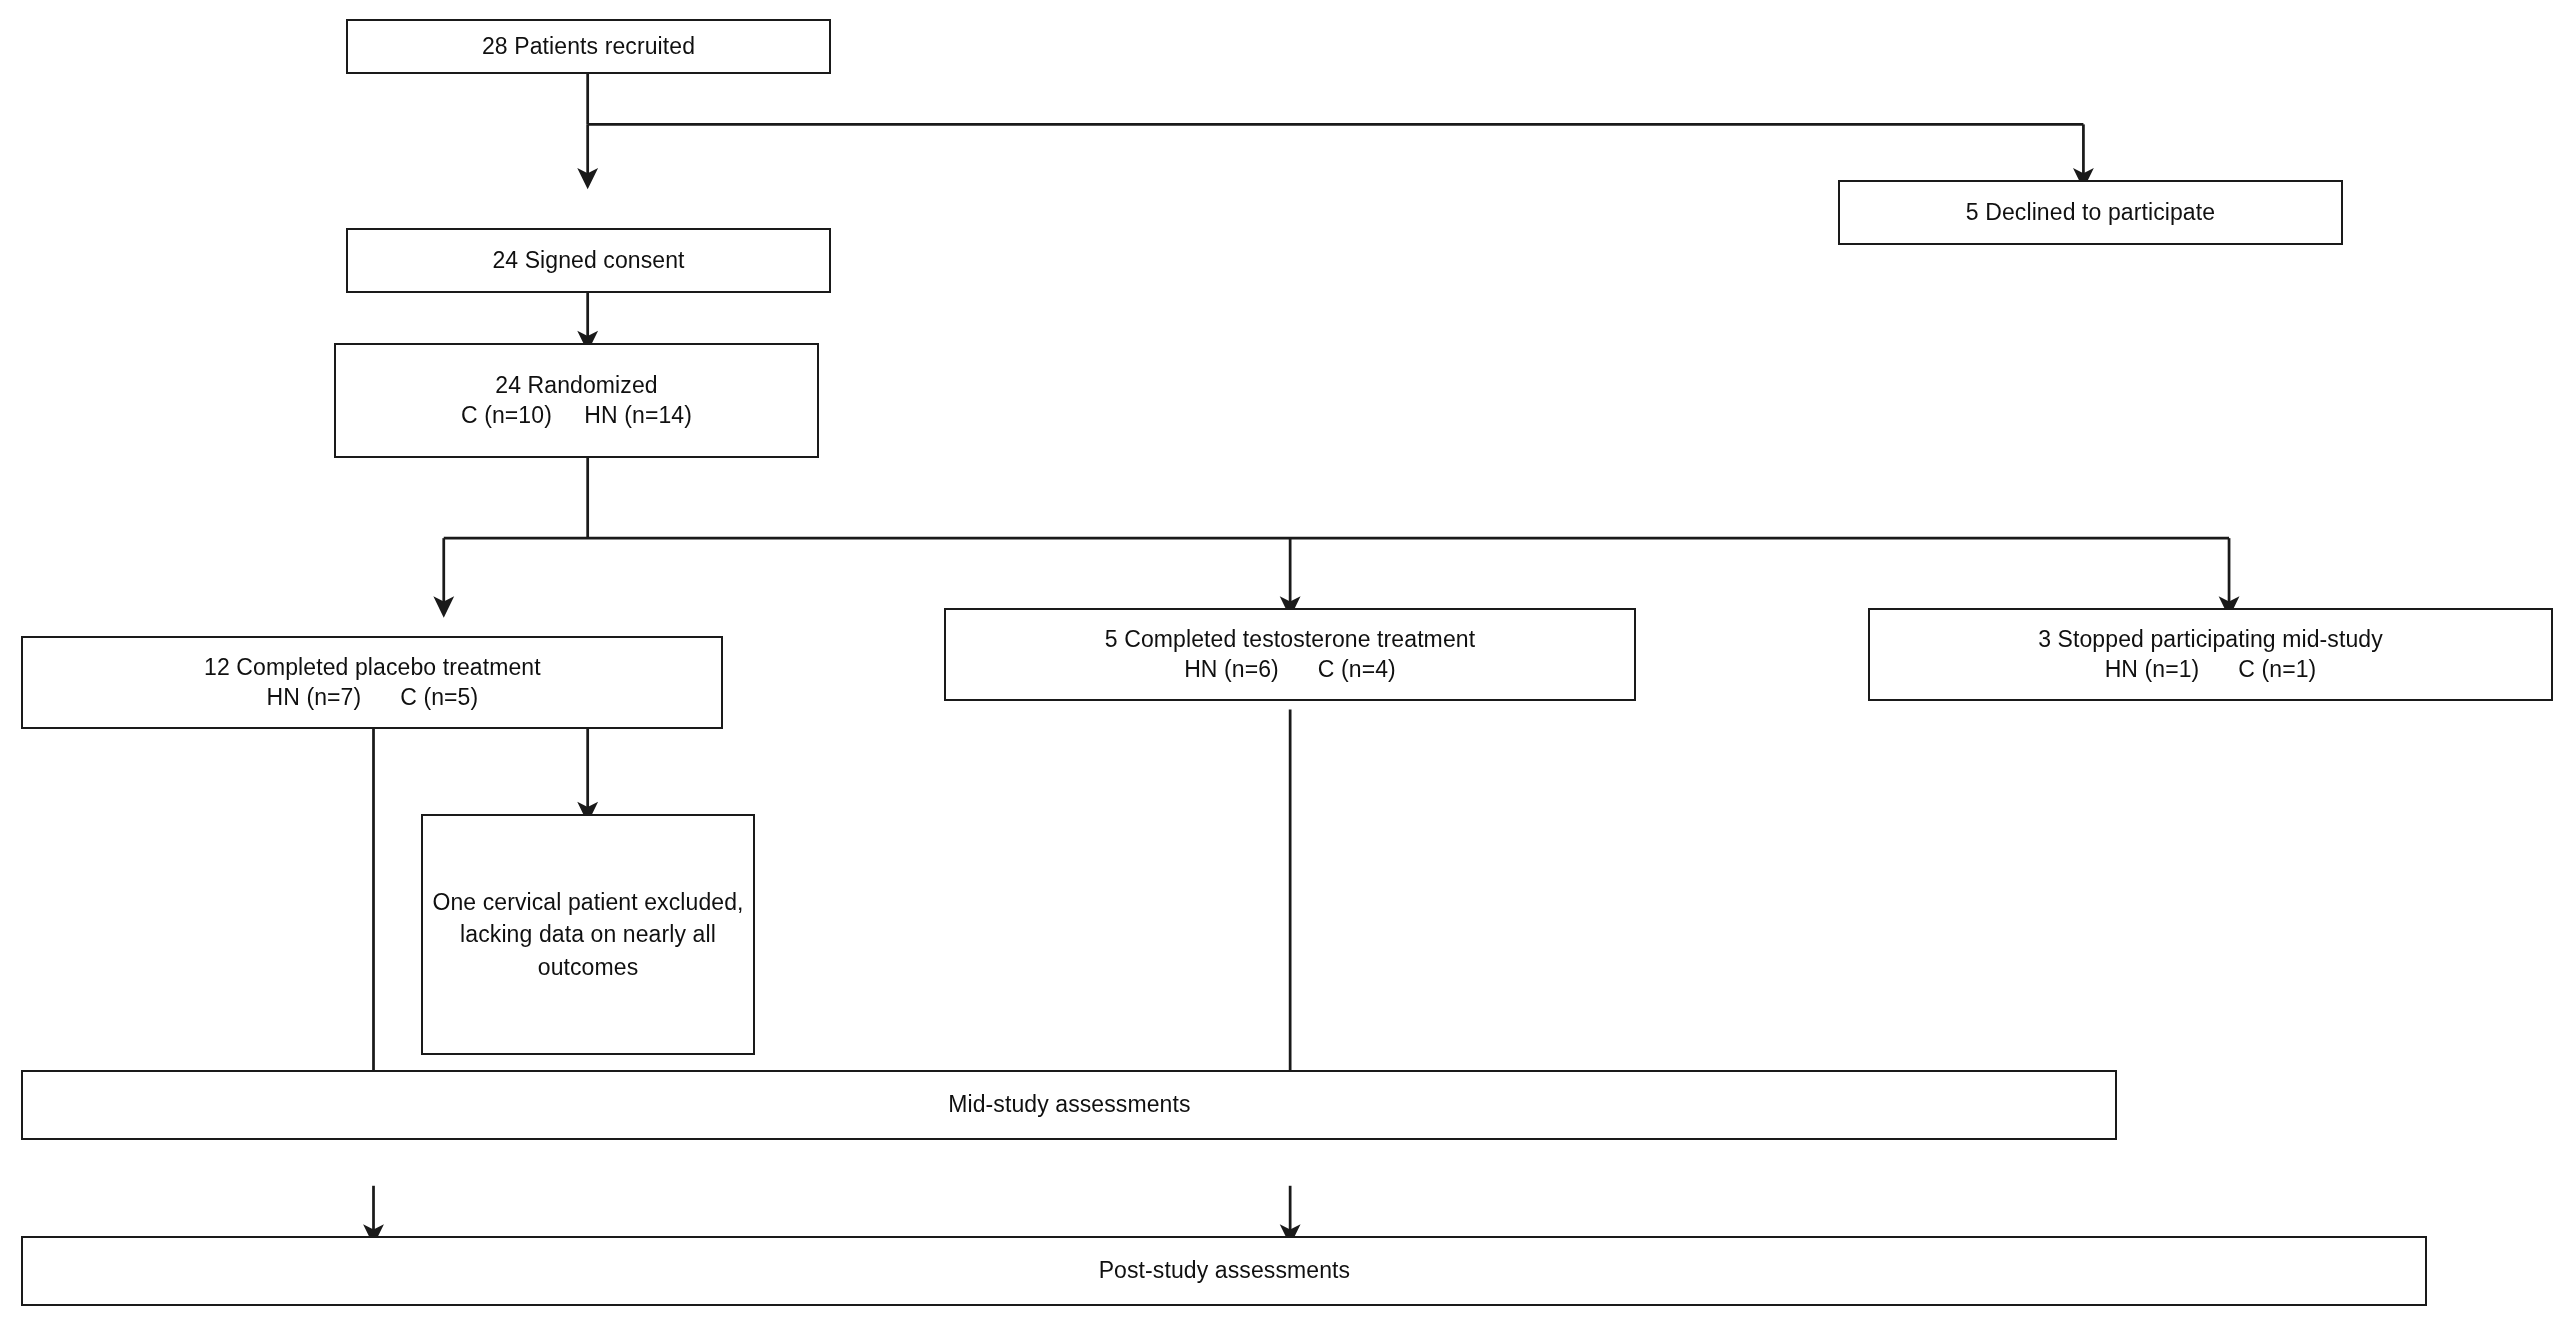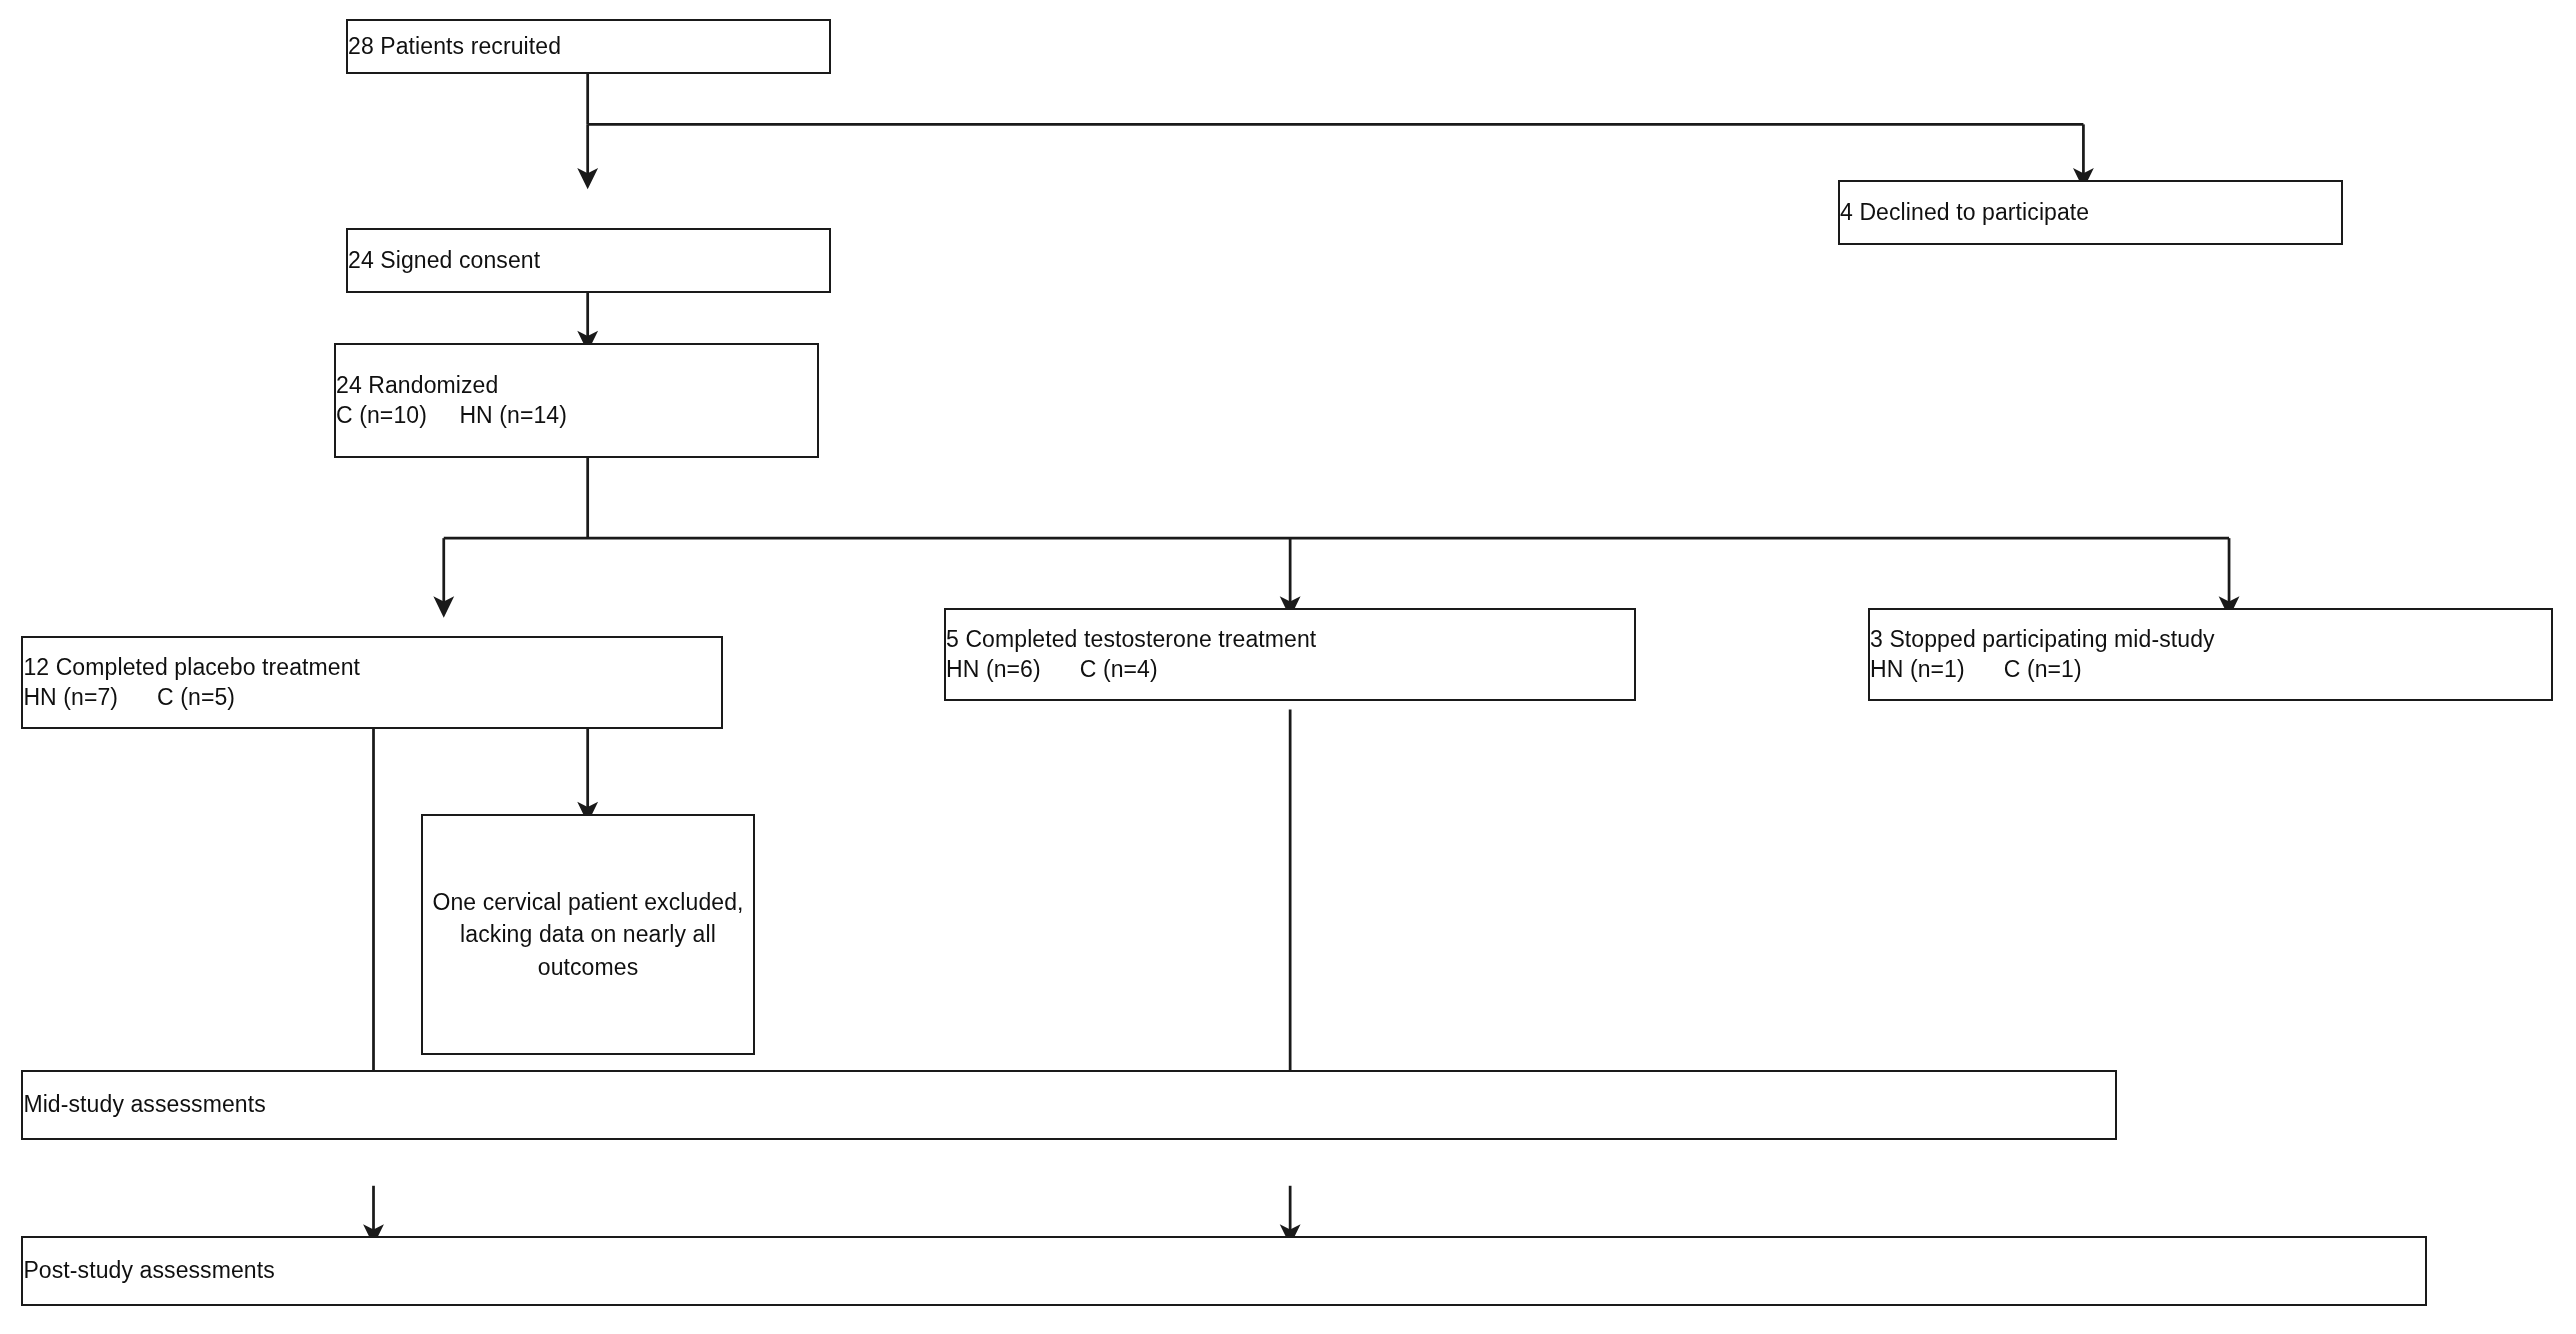--- a/index.html
+++ b/index.html
@@ -24,21 +24,21 @@
     width: 2576px;
     height: 1335px;
   }
   .node-box {
     position: absolute;
     box-sizing: border-box;
     border: 2.6px solid #1a1a1a;
     background: #ffffff;
     display: flex;
     flex-direction: column;
-    align-items: flex-start;
+    align-items: center;
     justify-content: center;
     text-align: center;
     color: #101010;
   }
   .node-line {
     display: block;
     white-space: pre;
     line-height: 1.30;
     font-size: 23px;
     letter-spacing: 0.1px;
@@ -87,21 +87,21 @@
 
   <div class="node-box" style="left:346px; top:19px; width:485px; height:55px;">
     <span class="node-line"><span>28 Patients </span><span class="serif-bold" style="display:inline; white-space:pre;">recruited</span></span>
   </div>
 
   <div class="node-box" style="left:346px; top:180px; width:485px; height:65px;margin-top:48px;">
     <span class="node-line">24 Signed consent</span>
   </div>
 
   <div class="node-box" style="left:1838px; top:180px; width:505px; height:65px;">
-    <span class="node-line">4 Declined to participate</span>
+    <span class="node-line">5 Declined to participate</span>
   </div>
 
   <div class="node-box" style="left:334px; top:343px; width:485px; height:115px;">
     <span class="node-line">24 Randomized</span>
     <span class="node-line">C (n=10)     HN (n=14)</span>
   </div>
 
   <div class="node-box" style="left:21.4px; top:608px; width:702px; height:93px;margin-top:28px;">
     <span class="node-line">12 Completed placebo treatment</span>
     <span class="node-line">HN (n=7)      C (n=5)</span>

